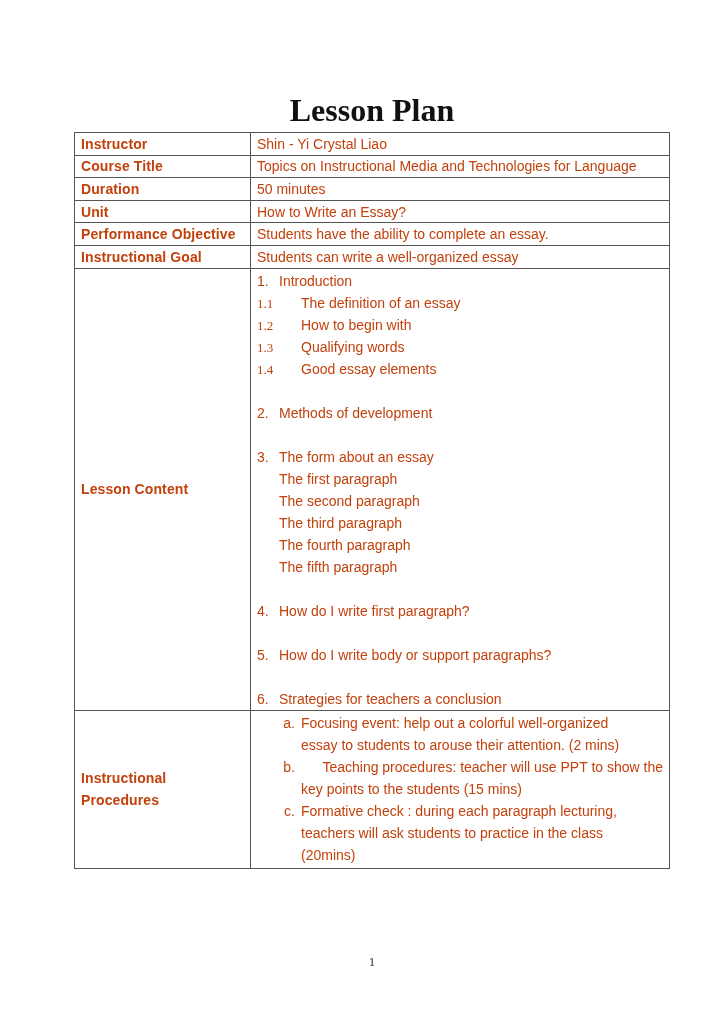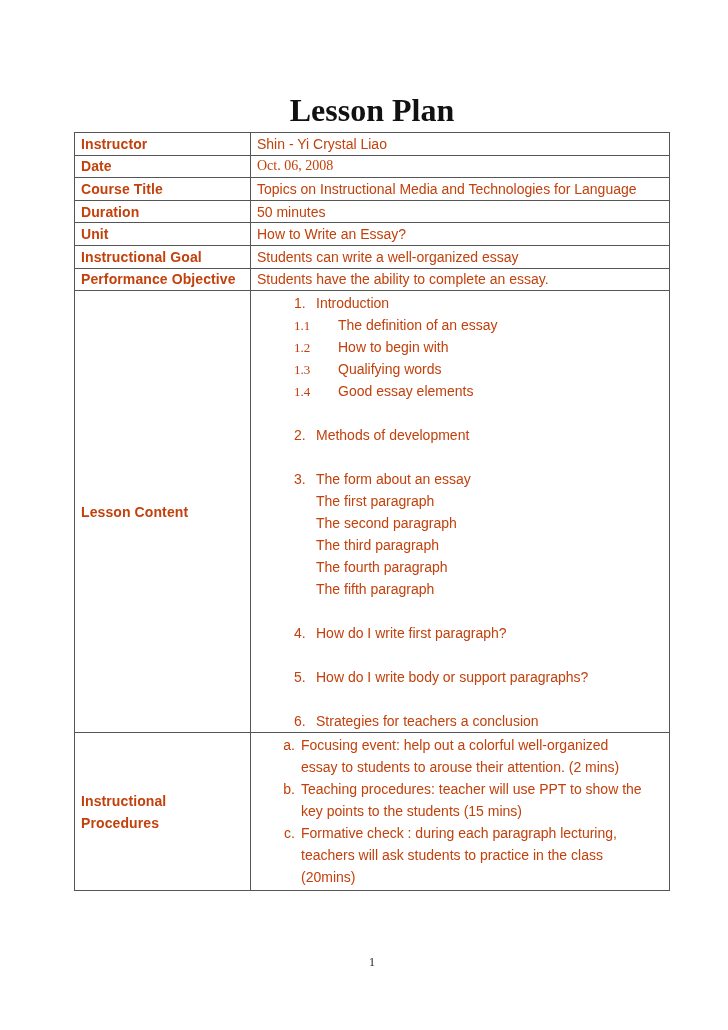--- a/index.html
+++ b/index.html
@@ -15,21 +15,21 @@
     border-collapse: collapse; table-layout: fixed;
     font-family: "Liberation Sans", sans-serif; font-size: 14px; color: #c2410c;
   }
   table.plan td { border: 1px solid #555; padding: 0 6px; vertical-align: middle; }
   table.plan col.c1 { width: 176px; }
   table.plan col.c2 { width: 419px; }
   td.lbl { font-weight: bold; letter-spacing: 0.1px; }
   tr.r td { height: 21.6px; line-height: 20px; padding-top: 0; padding-bottom: 0; }
   td.serif { font-family: "Liberation Serif", serif; font-size: 14px; }
   .content-cell { vertical-align: top !important; padding-top: 1px !important; padding-bottom: 0 !important; }
-  .ln { height: 22px; line-height: 22px; white-space: nowrap; margin-left: 37px; }
+  .ln { height: 22px; line-height: 22px; white-space: nowrap; }
   .blank { height: 22px; }
   .num { display: inline-block; width: 22px; }
   .subnum { display: inline-block; width: 44px; font-family: "Liberation Serif", serif; font-size: 13px; }
   .indent { padding-left: 22px; }
   .proc-cell { vertical-align: top !important; padding-top: 1px !important; padding-bottom: 2px !important; }
   .proc-item { display: flex; line-height: 22px; }
   .proc-letter { width: 44px; flex: 0 0 44px; text-align: right; padding-right: 6px; box-sizing: border-box; }
   .proc-text { flex: 1; padding-left: 0; }
   .footer {
     position: absolute; left: 0; top: 955px; width: 728px; text-align: center;
@@ -46,42 +46,38 @@
     <colgroup>
         <col class="c1">
         <col class="c2">
       </colgroup>
     <tbody>
       <tr class="r">
         <td class="lbl">Instructor</td>
         <td>Shin - Yi Crystal Liao</td>
       </tr>
       <tr class="r">
-        <td class="lbl">Date</td>
-        <td class="serif">Oct. 06, 2008</td>
-      </tr>
-      <tr class="r">
         <td class="lbl">Course Title</td>
         <td style="white-space:nowrap;margin-left:33px;">Topics on Instructional Media and Technologies for Language</td>
       </tr>
       <tr class="r">
         <td class="lbl">Duration</td>
         <td>50 minutes</td>
       </tr>
       <tr class="r">
         <td class="lbl">Unit</td>
         <td>How to Write an Essay?</td>
       </tr>
       <tr class="r">
+        <td class="lbl" style="white-space:nowrap;">Performance Objective</td>
+        <td>Students have the ability to complete an essay.</td>
+      </tr>
+      <tr class="r">
         <td class="lbl">Instructional Goal</td>
         <td>Students can write a well-organized essay</td>
-      </tr>
-      <tr class="r">
-        <td class="lbl" style="white-space:nowrap;">Performance Objective</td>
-        <td>Students have the ability to complete an essay.</td>
       </tr>
 
       <tr>
         <td class="lbl">Lesson Content</td>
         <td class="content-cell" style="height:438px;">
           <div class="ln">
             <span class="num">1.</span><span>Introduction</span>
           </div>
           <div class="ln">
             <span class="subnum">1.1</span><span>The definition of an essay</span>
@@ -132,21 +128,21 @@
           <div class="proc-item">
             <span class="proc-letter">a.</span>
             <span class="proc-text">
               <div>Focusing event: help out a colorful well-organized</div>
               <div>essay to students to arouse their attention. (2 mins)</div>
             </span>
           </div>
           <div class="proc-item">
             <span class="proc-letter">b.</span>
             <span class="proc-text">
-              <div style="white-space:nowrap;">Teaching procedures: teacher will use PPT to show the</div>
+              <div style="white-space:nowrap;text-align:right;">Teaching procedures: teacher will use PPT to show the</div>
               <div>key points to the students (15 mins)</div>
             </span>
           </div>
           <div class="proc-item">
             <span class="proc-letter">c.</span>
             <span class="proc-text">
               <div>Formative check : during each paragraph lecturing,</div>
               <div>teachers will ask students to practice in the class</div>
               <div>(20mins)</div>
             </span>

